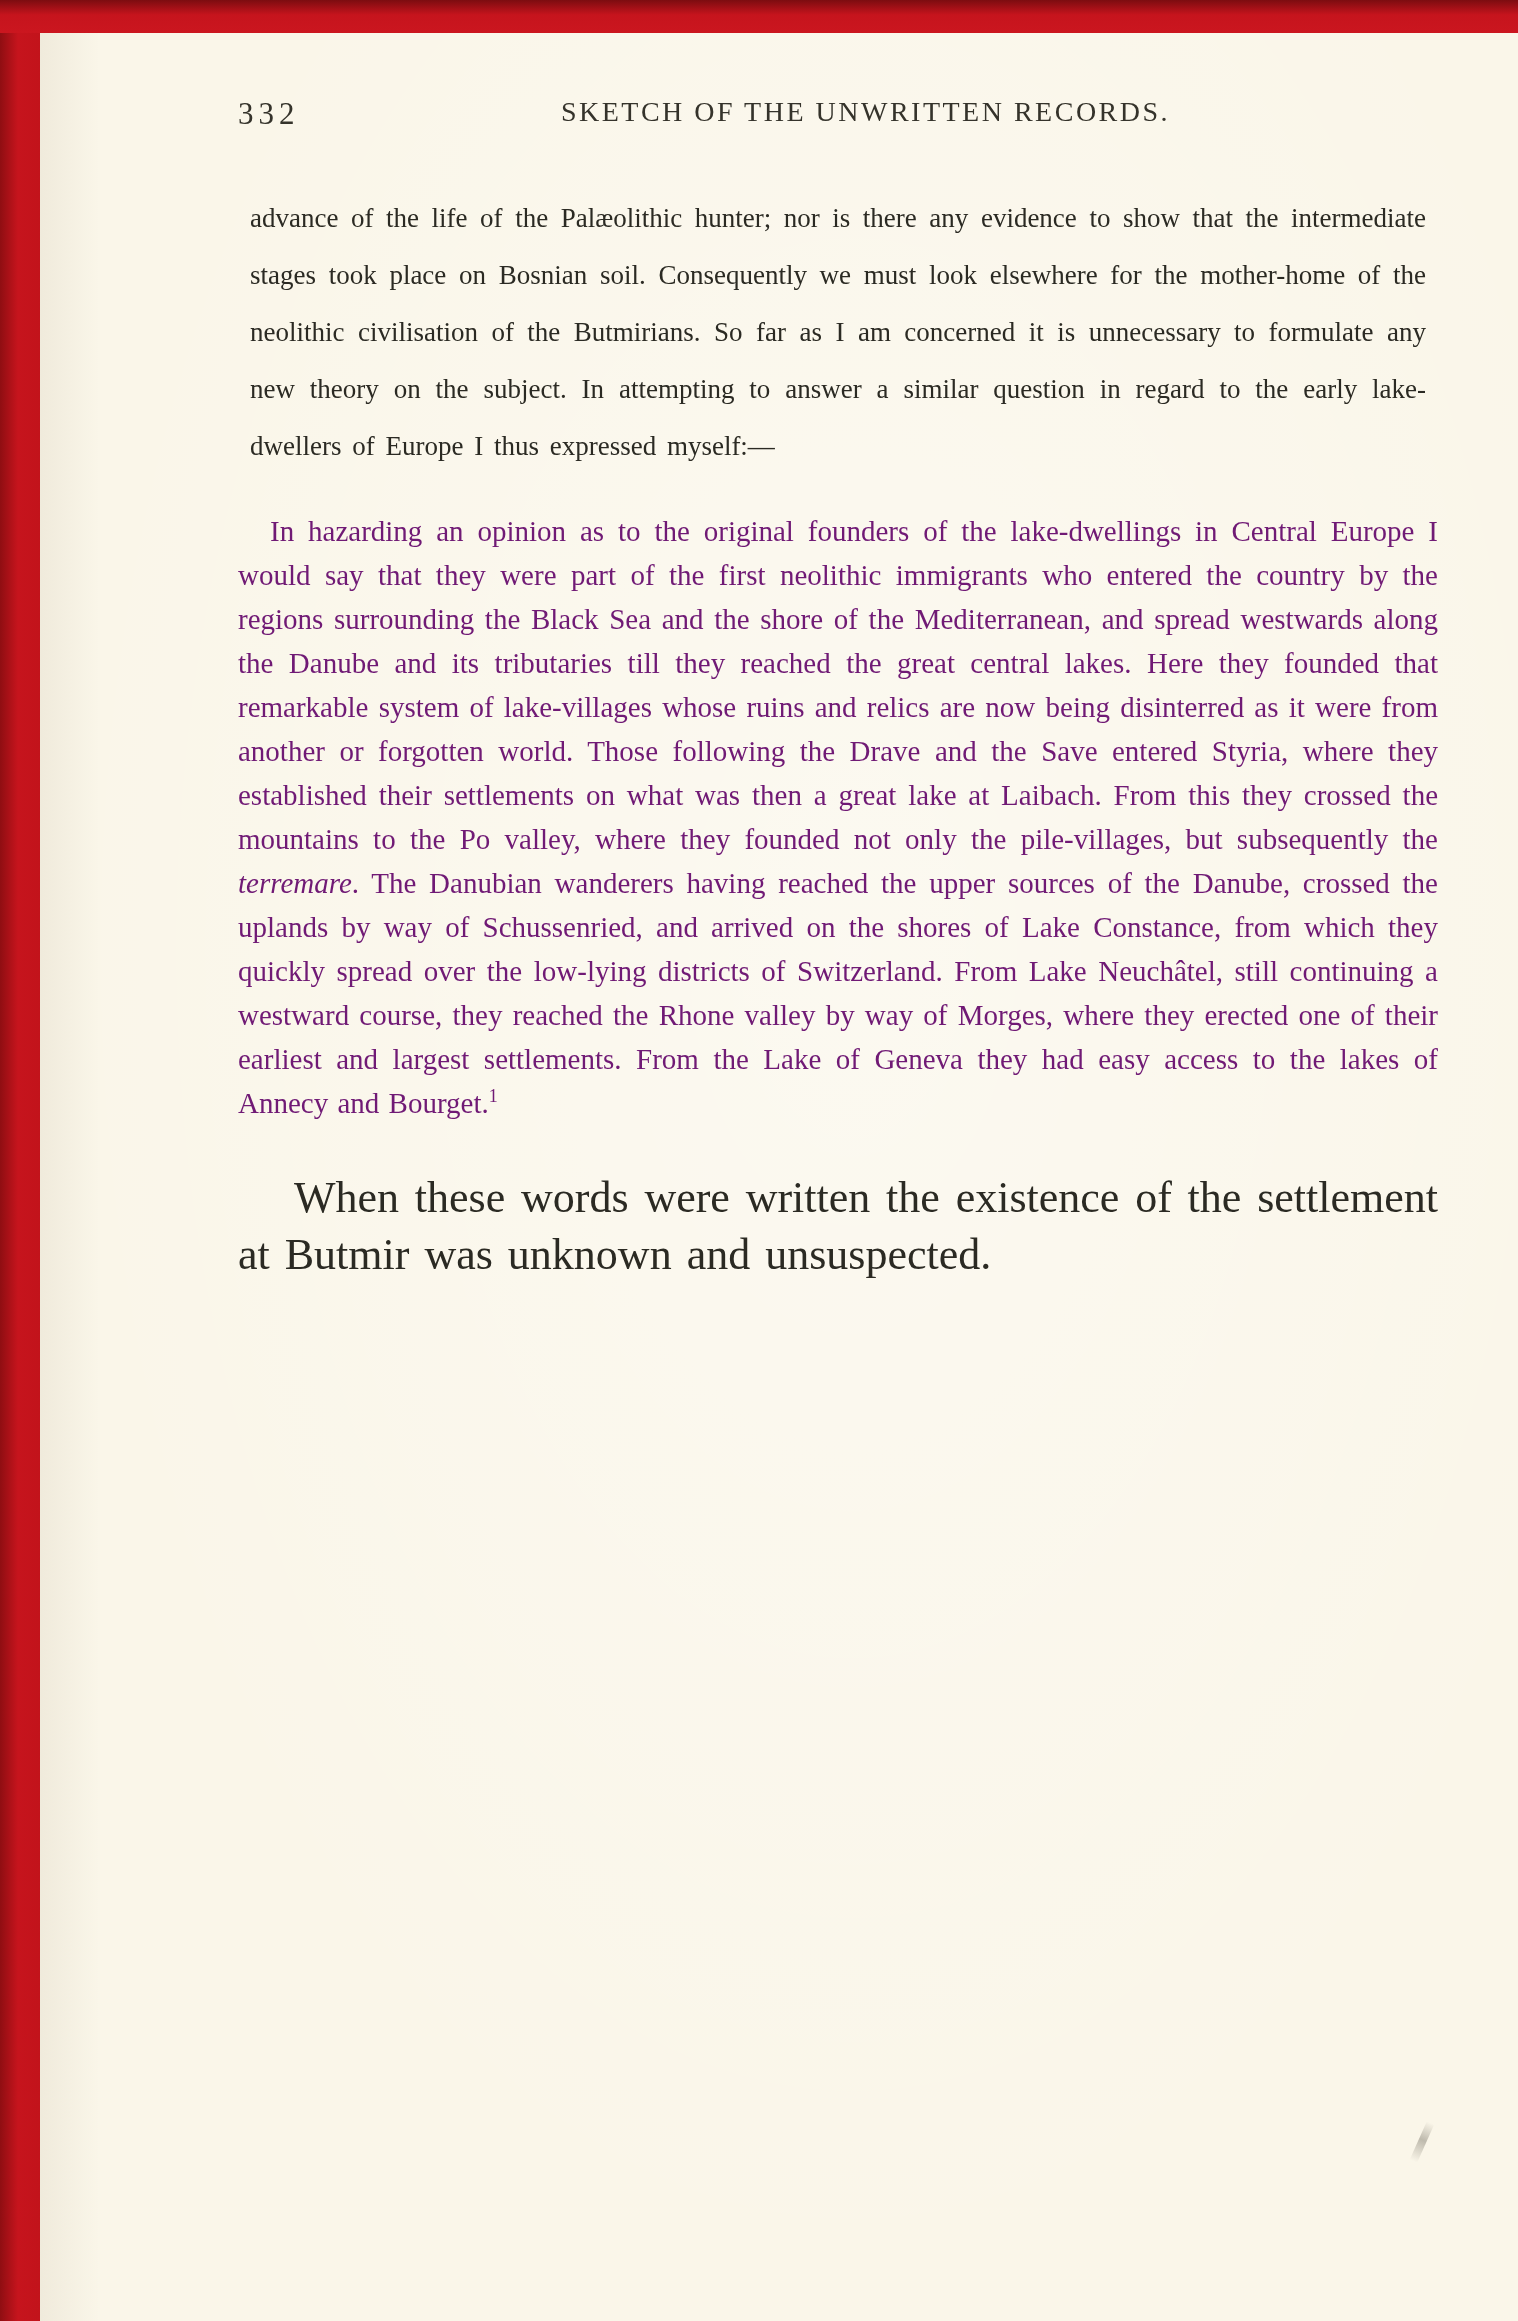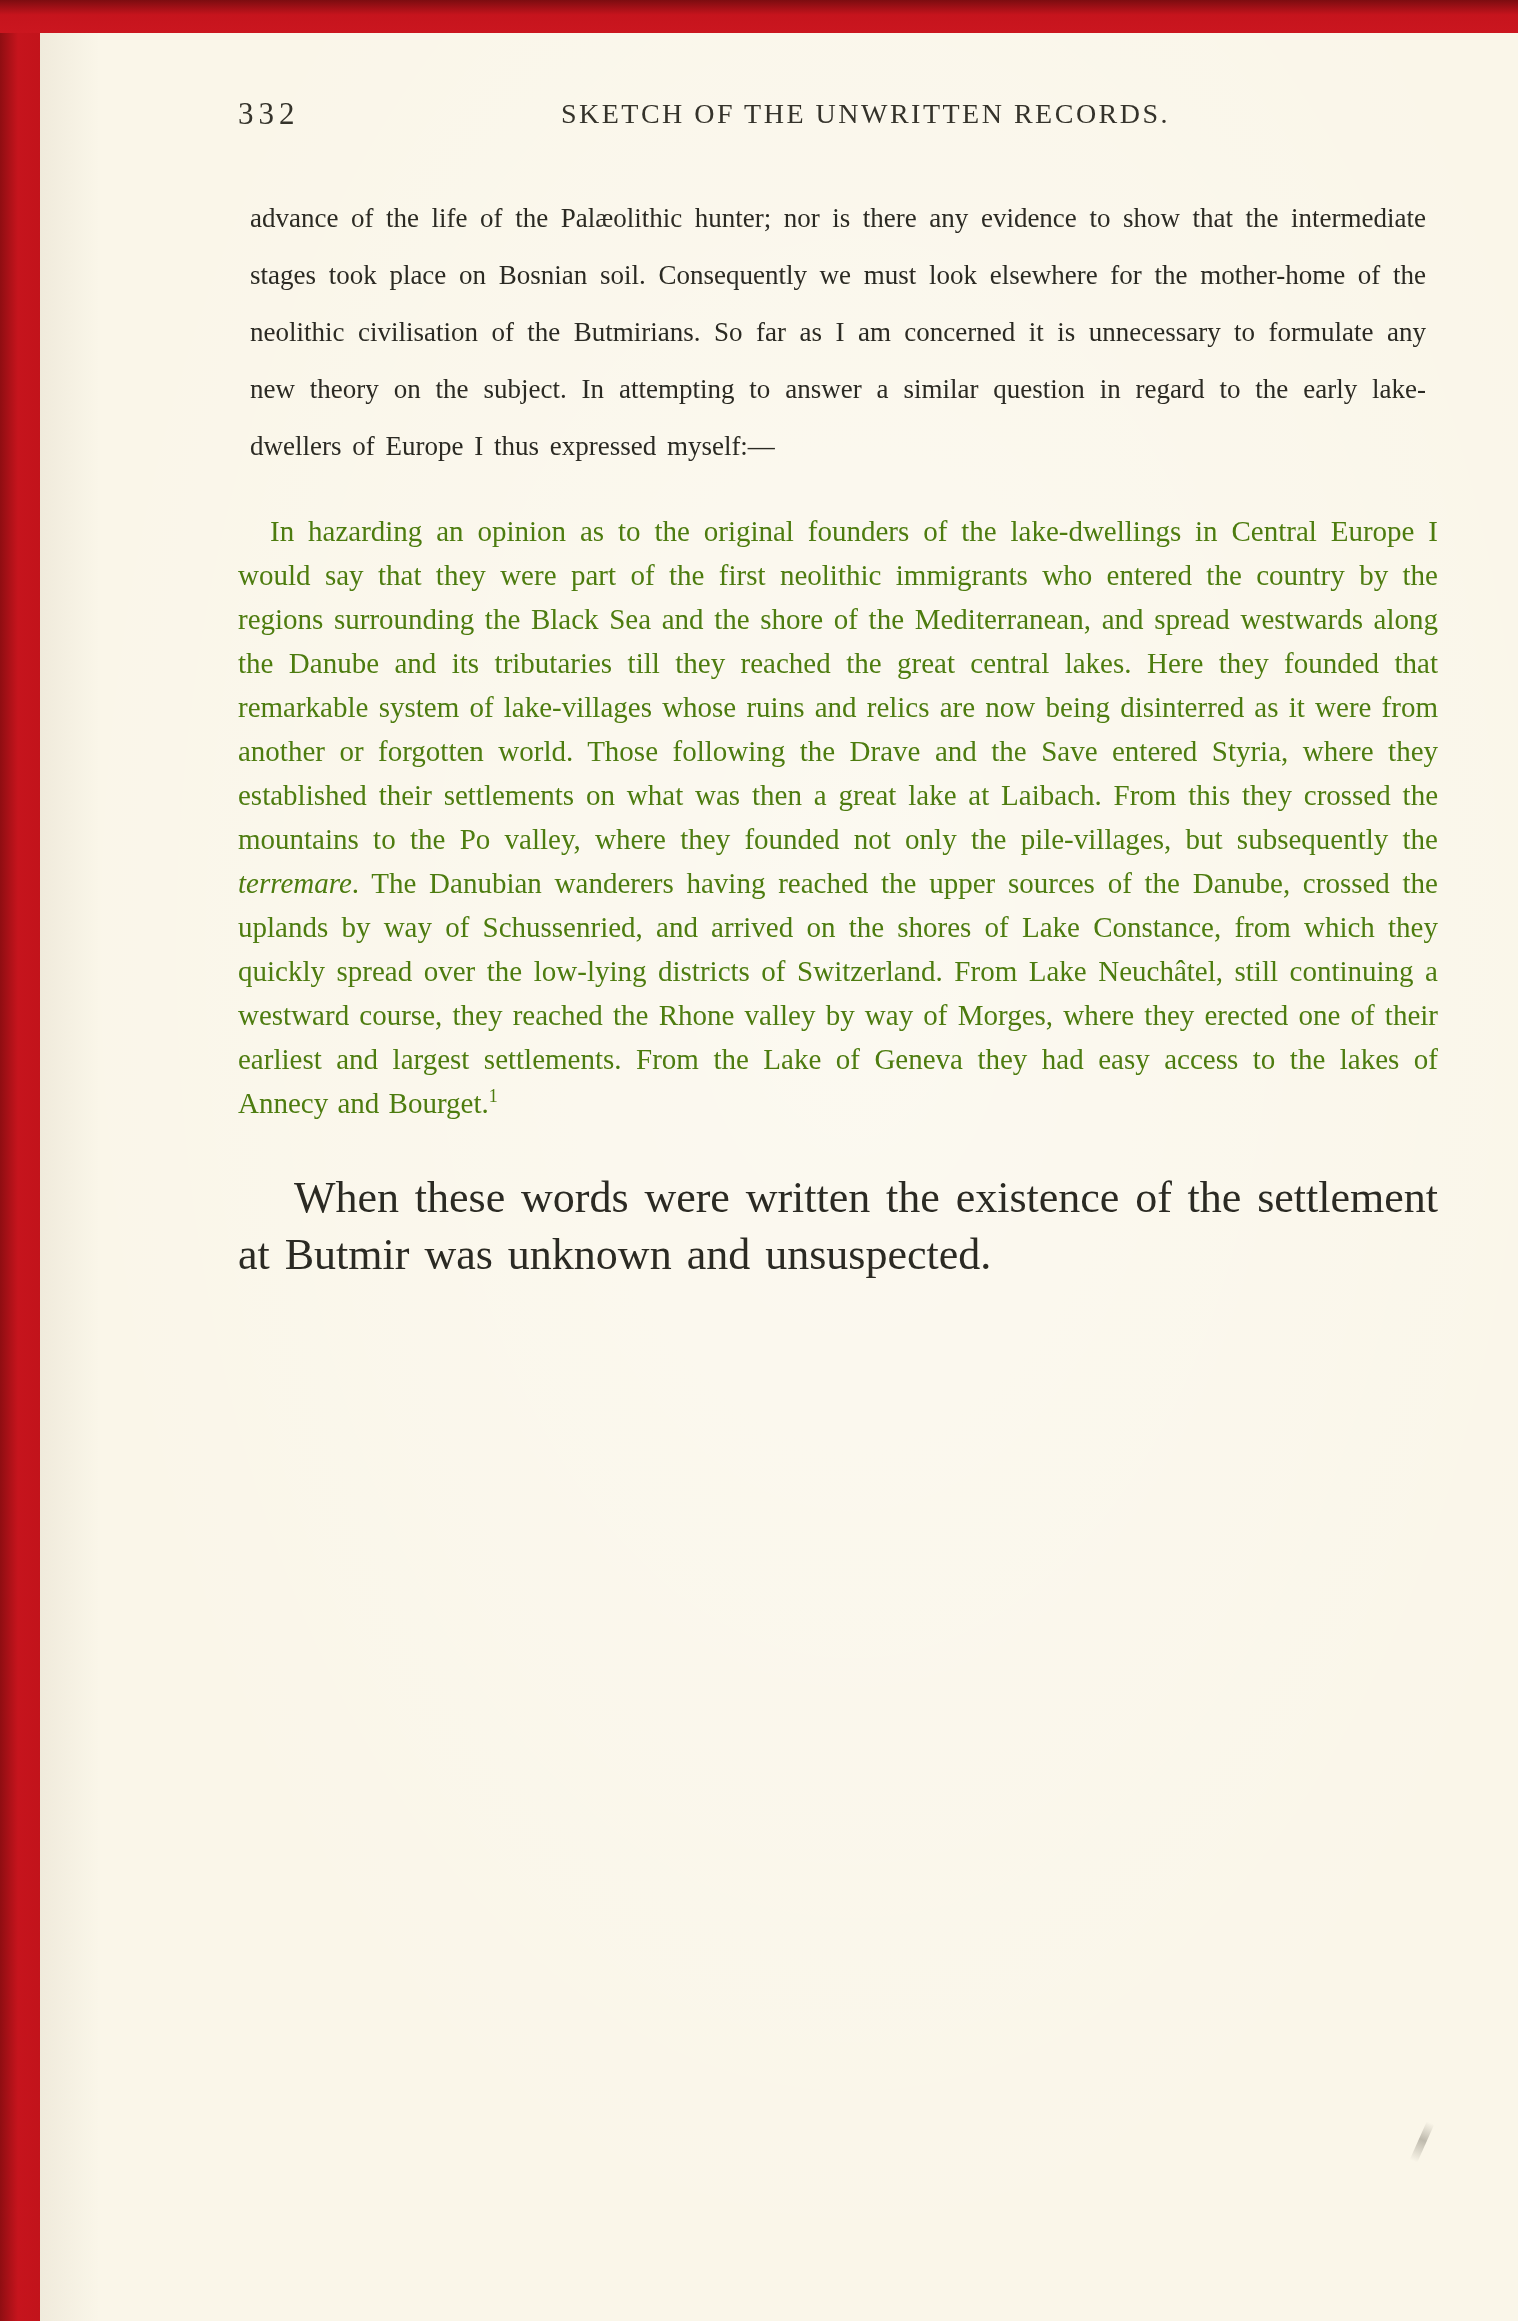--- a/index.html
+++ b/index.html
@@ -44,21 +44,21 @@
   }
   .page-content {
     position: absolute;
     left: 238px;
     top: 96px;
     width: 1200px;
     z-index: 4;
   }
   .running-header {
     display: flex;
-    align-items: center;
+    align-items: flex-start;
     color: #35332b;
   }
   .page-number {
     width: 175px;
     font-size: 31px;
     letter-spacing: 5px;
   }
   .running-title {
     flex: 1;
     text-align: center;
@@ -76,21 +76,21 @@
     text-indent: 0;
   }
   .quote {
     margin: 0;
     margin-top: 34px;
     font-size: 29px;
     line-height: 44px;
     text-align: justify;
     word-spacing: 2px;
     text-indent: 32px;
-    color: #4d7c0f;
+    color: #701a75;
   }
   .para-final {
     margin: 0;
     margin-top: 44px;
     font-size: 44px;
     line-height: 57px;
     text-align: justify;
     word-spacing: 4px;
     text-indent: 56px;
   }

